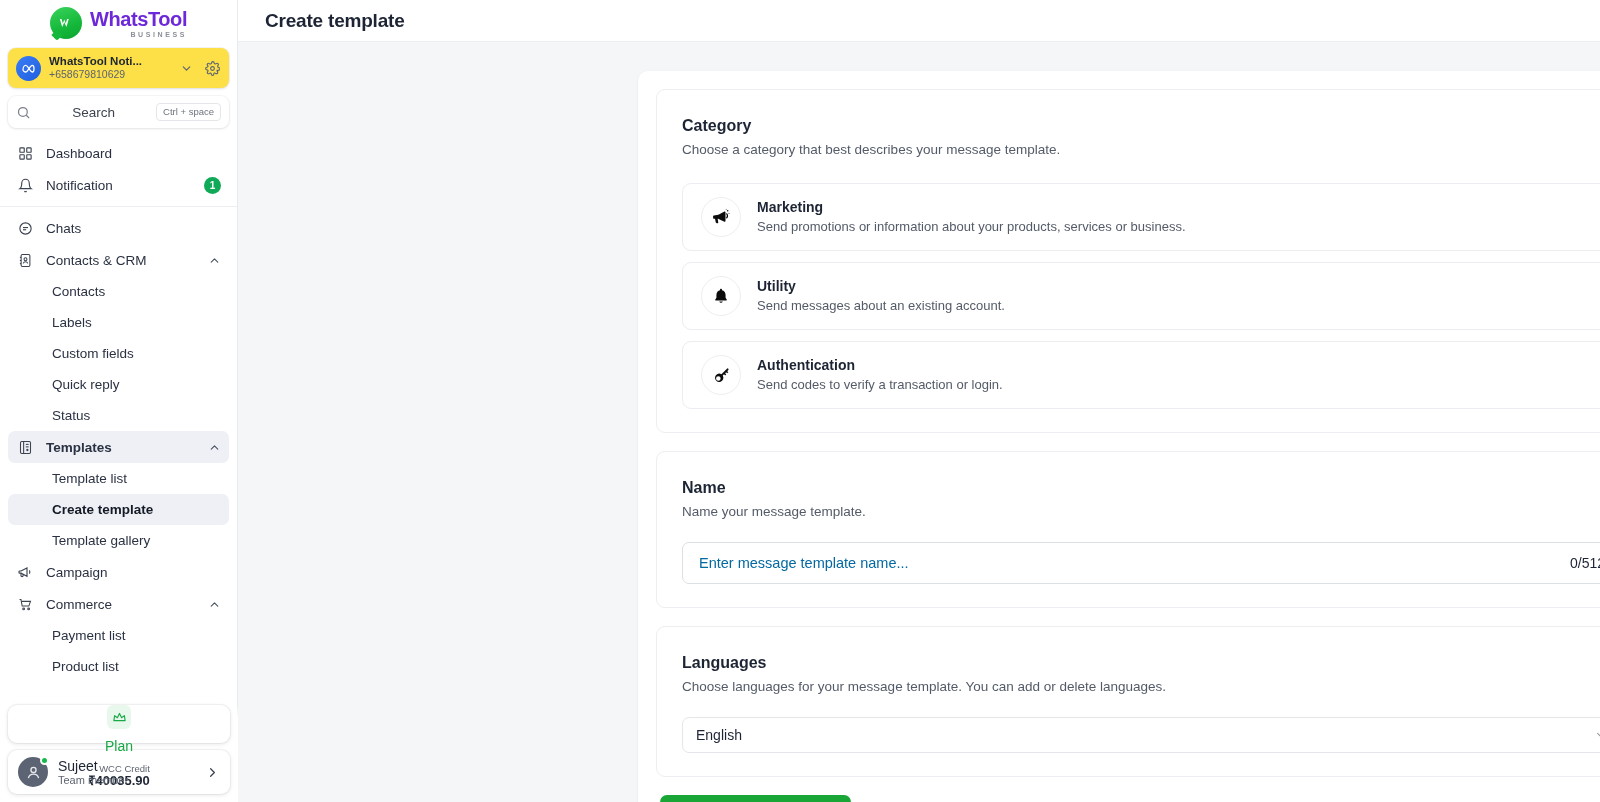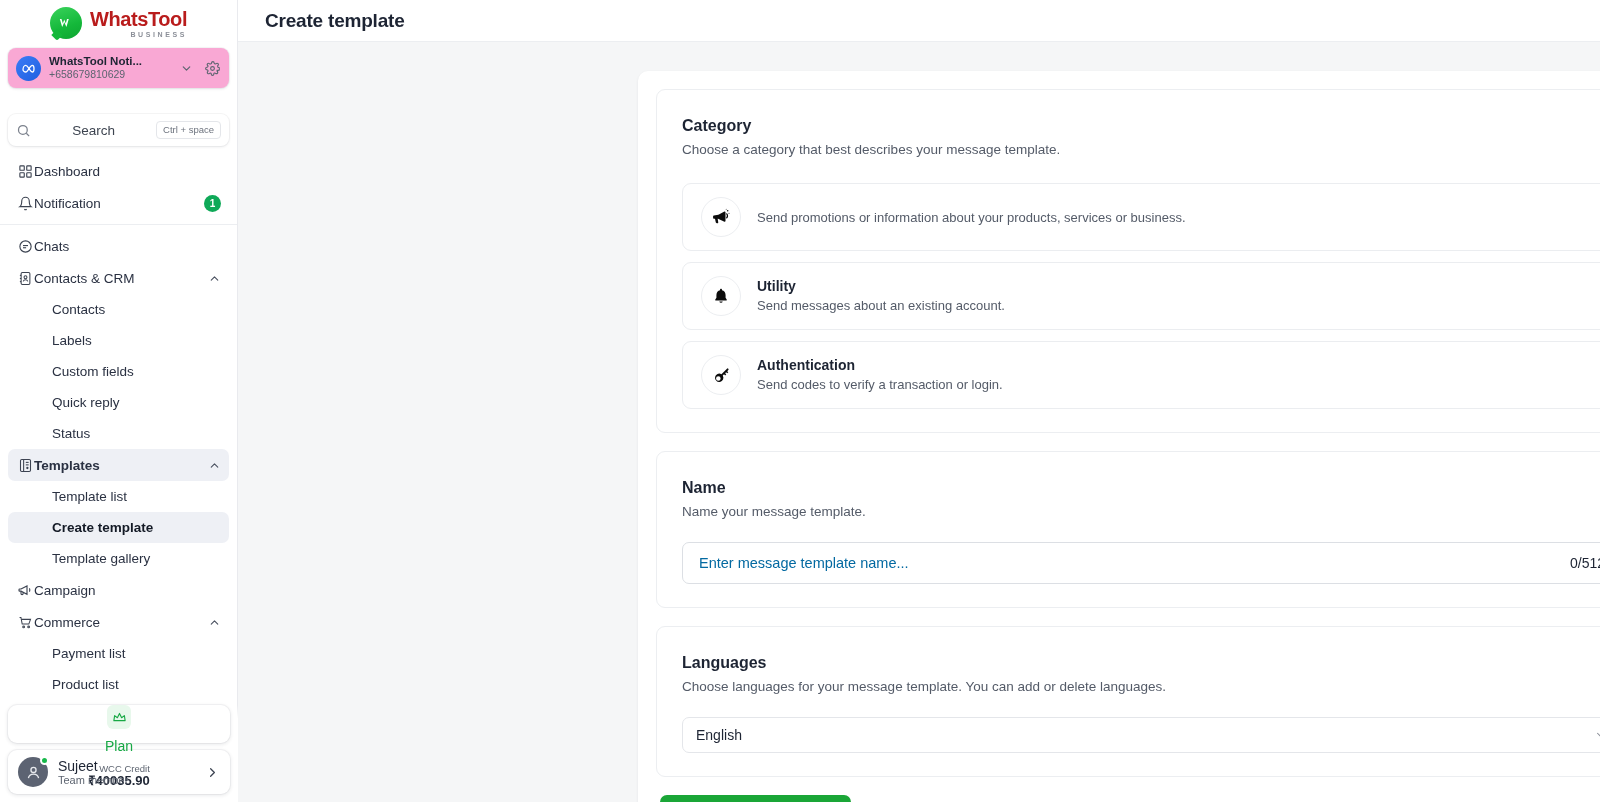--- a/index.html
+++ b/index.html
@@ -30,31 +30,31 @@
     position: relative; flex: 0 0 32px;
   }
   .brand-logo::after {
     content: ""; position: absolute; bottom: 0px; left: 3px;
     width: 8px; height: 8px; background: #14b83a;
     transform: rotate(45deg) ; border-radius: 0 0 2px 0;
   }
   .brand-logo svg { position: relative; z-index: 2; }
   .brand-text { line-height: 1; }
   .brand-name {
-    font-size: 20px; font-weight: 700; color: #b91c1c;
+    font-size: 20px; font-weight: 700; color: #6d28d9;
     letter-spacing: -0.4px;
   }
   .brand-sub {
     font-size: 7px; font-weight: 600; color: #8b8f98;
     letter-spacing: 2.6px; text-align: right; margin-top: 2px;
   }
 
   .account-card {
-    margin: 6px 8px 18px 8px; height: 40px;
-    background: #f9a8d4; border-radius: 8px;
+    margin: 6px 8px 0 8px; height: 40px;
+    background: #fde047; border-radius: 8px;
     box-shadow: 0 1px 3px rgba(16,24,40,.10), 0 0 0 1px rgba(16,24,40,.04);
     display: flex; align-items: center; padding: 0 8px; gap: 8px;
   }
   .meta-badge {
     width: 25px; height: 25px; border-radius: 50%;
     background: linear-gradient(140deg,#3b7cf6,#1f5fe0);
     display: flex; align-items: center; justify-content: center;
     flex: 0 0 25px;
   }
   .acct-info { flex: 1; min-width: 0; }
@@ -86,21 +86,21 @@
     padding: 3px 6px; line-height: 1;
   }
 
   .nav {
     margin-top: 9px; flex: 1; overflow: hidden;
     padding-bottom: 4px;
   }
   .nav-row {
     display: flex; align-items: center; height: 32px;
     margin: 0 8px; padding: 0 8px; border-radius: 7px;
-    cursor: pointer; color: #2a3142;
+    gap: 12px; cursor: pointer; color: #2a3142;
     font-size: 13.5px;
   }
   .nav-row .nic { width: 18px; display: flex; align-items: center;
     justify-content: center; color: #3c4351; flex: 0 0 18px; }
   .nav-row .nlabel { flex: 1; }
   .nav-row.active-parent { background: #eef0f5; }
   .nav-row .chev { color: #4a5160; display: flex; flex: 0 0 auto; }
   .badge-count {
     background: #0fa958; color: #fff; font-size: 10px; font-weight: 600;
     min-width: 17px; height: 17px; border-radius: 50%;
@@ -463,20 +463,21 @@
             <div class="cat-item">
               <span class="cat-icon">
                 <svg width="20" height="20" viewBox="0 0 24 24" fill="#0b0b0b">
                     <path d="M3.4 10.2c-.5 0-.9.4-.9.9v2c0 .5.4.9.9.9h1.4l.9 4.3c.1.6.7 1.1 1.3 1.1h.7c.6 0 1.1-.5 1-1.2l-.7-4.2h.5l7.6 3.6c.6.3 1.3-.2 1.3-.8V6.3c0-.7-.7-1.1-1.3-.8L9.5 9.1c-.2.1-.4.2-.6.2zM19.4 7.7c-.3-.3-.8-.3-1.1 0-.3.3-.3.8 0 1.1.9.9.9 2.7 0 3.6-.3.3-.3.8 0 1.1.3.3.8.3 1.1 0 1.5-1.5 1.5-4.3 0-5.8z"></path>
                     <circle cx="20" cy="4.5" r=".9"></circle>
                     <circle cx="21.6" cy="7.5" r=".6"></circle>
                     <circle cx="18.2" cy="2.6" r=".55"></circle>
                   </svg>
               </span>
               <span>
+                <span class="cat-title" style="display:block">Marketing</span>
                 <span class="cat-desc" style="display:block">Send promotions or information about your products, services or business.</span>
               </span>
             </div>
 
             <div class="cat-item">
               <span class="cat-icon">
                 <svg width="18" height="18" viewBox="0 0 24 24" fill="#0b0b0b">
                     <path d="M12 2.4c-.7 0-1.3.6-1.3 1.3v.7C7.9 5 5.9 7.5 5.9 10.5v3.8l-1.5 2.4c-.4.6 0 1.4.8 1.4h13.6c.8 0 1.2-.8.8-1.4l-1.5-2.4v-3.8c0-3-2-5.5-4.8-6.1v-.7c0-.7-.6-1.3-1.3-1.3z"></path>
                     <path d="M9.7 19.4a2.4 2.4 0 0 0 4.6 0z"></path>
                   </svg>

